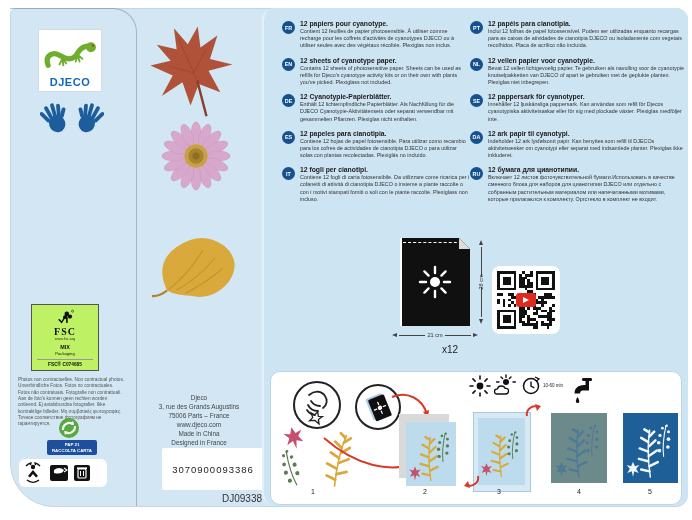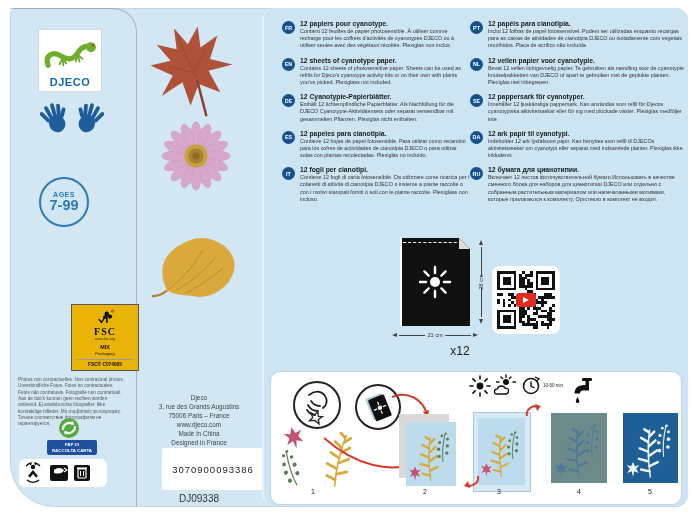--- a/index.html
+++ b/index.html
@@ -16,40 +16,40 @@
   .logo-box{left:28px;top:20px;width:62px;height:58px;background:#fff;border:1px solid #cfdce4;
             display:flex;flex-direction:column;align-items:center;justify-content:flex-end;padding-bottom:3px;}
   .logo-box svg{position:absolute;top:2px;left:2px;}
   .logo-word{font-weight:bold;font-size:11px;letter-spacing:.5px;color:#1565b8;}
   .designby{left:6px;top:131px;width:112px;text-align:center;color:#1d5d9b;
             font-family:"DejaVu Serif","Liberation Serif",serif;font-style:italic;font-size:13.5px;}
   .ages{left:29px;top:168px;width:46px;height:46px;border:2.4px solid #2a7ab5;border-radius:50%;
         display:flex;flex-direction:column;align-items:center;justify-content:center;color:#2a7ab5;}
   .ages .a1{font-size:7px;font-weight:bold;letter-spacing:.5px;}
   .ages .a2{font-size:14.5px;font-weight:bold;line-height:1;}
-  .fsc{left:21px;top:295px;width:62px;background:#eab308;border:1px solid #555;padding:4px 2px 3px;
-       display:flex;flex-direction:column;align-items:center;text-align:center;color:#111;margin-left:40px;}
+  .fsc{left:21px;top:295px;width:62px;background:#bef264;border:1px solid #555;padding:4px 2px 3px;
+       display:flex;flex-direction:column;align-items:center;text-align:center;color:#111;}
   .fsc .acr{font-family:"Liberation Serif","DejaVu Serif",serif;font-weight:bold;font-size:10px;letter-spacing:1px;}
   .fsc .url{font-size:3.8px;color:#333;}
   .fsc .mix{font-size:5.4px;font-weight:bold;margin-top:3px;}
   .fsc .scope{font-size:4.2px;margin-top:1px;}
   .fsc .lic{font-size:4.8px;font-weight:bold;margin-top:3px;border-top:1px solid #999;padding-top:2px;width:90%;}
   .disclaimer{left:8px;top:368px;width:108px;font-size:4.7px;line-height:1.35;color:#555;}
   .pap{left:37px;top:431px;width:50px;background:#1d4f9c;border-radius:2px;color:#fff;text-align:center;
        font-size:4.4px;line-height:1.4;padding:1.5px 0;font-weight:bold;}
   .triman{left:9px;top:450px;width:88px;height:28px;background:#fff;border-radius:6px;
           display:flex;align-items:center;justify-content:center;}
   
   .mid{left:136px;top:8px;width:126px;height:497px;}
   .addr{left:0;top:386px;width:126px;text-align:center;font-size:6.4px;line-height:1.4;color:#444;}
   .addr span{display:block;}
   .barcode{left:26px;top:440px;width:102px;height:42px;background:#fff;border-radius:2px;
            display:flex;align-items:center;justify-content:center;}
   .barcode span{font-size:9.5px;letter-spacing:1px;color:#222;}
-  .ref{left:0;top:485px;width:126px;text-align:center;font-size:10px;color:#333;}
+  .ref{left:0;top:485px;width:126px;text-align:right;font-size:10px;color:#333;}
   
   .panel{left:262px;top:8px;width:424px;height:497px;background:#cde4f2;border-radius:12px;
          border-left:2px solid #e4f1f9;}
   .langcol{display:flex;flex-direction:column;gap:7px;}
   .lc-left{left:18px;top:12px;width:188px;}
   .lc-right{left:206px;top:12px;width:214px;}
   .lang{display:flex;align-items:flex-start;gap:5px;}
   .badge{flex:0 0 13px;width:13px;height:13px;border-radius:50%;background:#15508f;color:#fff;
          font-size:5.4px;font-weight:bold;display:flex;align-items:center;justify-content:center;margin-top:1px;}
   .lang-title{font-size:6.8px;font-weight:bold;color:#1a1a1a;margin-bottom:1px;}
@@ -63,21 +63,21 @@
   .dim-h{left:128px;top:324px;width:86px;display:flex;align-items:center;gap:2px;}
   .dim-h .ln{flex:1;height:1px;background:#444;}
   .dim-v{left:212px;top:232px;height:84px;width:10px;display:flex;flex-direction:column;align-items:center;gap:2px;}
   .dim-v .ln{flex:1;width:1px;background:#444;}
   .dim-v .lbl{transform:rotate(-90deg);white-space:nowrap;}
   .tri{width:0;height:0;}
   .tl{border-top:2.5px solid transparent;border-bottom:2.5px solid transparent;border-right:5px solid #444;}
   .tr{border-top:2.5px solid transparent;border-bottom:2.5px solid transparent;border-left:5px solid #444;}
   .tu{border-left:2.5px solid transparent;border-right:2.5px solid transparent;border-bottom:5px solid #444;}
   .td{border-left:2.5px solid transparent;border-right:2.5px solid transparent;border-top:5px solid #444;}
-  .x12{left:178px;top:336px;width:36px;text-align:center;font-size:12px;color:#222;}
+  .x12{left:178px;top:336px;width:36px;text-align:left;font-size:10px;color:#222;}
   .qr{left:228px;top:258px;width:68px;height:68px;background:#fff;border-radius:8px;padding:0;}
   .qr svg{position:absolute;left:5px;top:5px;}
   .play{position:absolute;left:24px;top:27px;width:20px;height:14px;background:#dd2c1f;border-radius:3px;
         display:flex;align-items:center;justify-content:center;}
   .play i{display:block;width:0;height:0;border-top:3.5px solid transparent;border-bottom:3.5px solid transparent;border-left:6px solid #fff;}
   
   .strip{left:6px;top:363px;width:410px;height:132px;background:#fff;border:1px solid #b9d6e8;border-radius:10px;}
   .circ{border:2px solid #222;border-radius:50%;background:#fff;}
   .stepnum{position:absolute;top:116px;font-size:7px;color:#222;}
   .plexi{position:absolute;background:#d9d9d9;}
@@ -159,24 +159,20 @@
             <rect x="3.5" y="11" width="4" height="14" rx="2" transform="rotate(-30 5.5 18)"></rect>
             <rect x="8.5" y="7" width="4" height="16" rx="2" transform="rotate(-13 10.5 15)"></rect>
             <rect x="14" y="6" width="4" height="17" rx="2"></rect>
             <rect x="19" y="8" width="4" height="15" rx="2" transform="rotate(11 21 15)"></rect>
             <rect x="23" y="13" width="4" height="11" rx="2" transform="rotate(30 25 18)"></rect>
           </g>
         </g>
       </g>
     </svg>
 
-    <div class="abs ages">
-      <span class="a1">AGES</span>
-      <span class="a2">7-99</span>
-    </div>
 
     <div class="abs fsc">
       <svg width="18" height="17" viewBox="0 0 20 18">
         <g fill="#111">
           <circle cx="12" cy="5" r="2.6"></circle>
             <circle cx="15.5" cy="8" r="2.4"></circle>
             <circle cx="10" cy="8.6" r="2.2"></circle>
           <rect x="11.2" y="8" width="1.8" height="7"></rect>
         </g>
         <path d="M3 11 l3.2 3.4 L11 7" fill="none" stroke="#111" stroke-width="1.6"></path>

